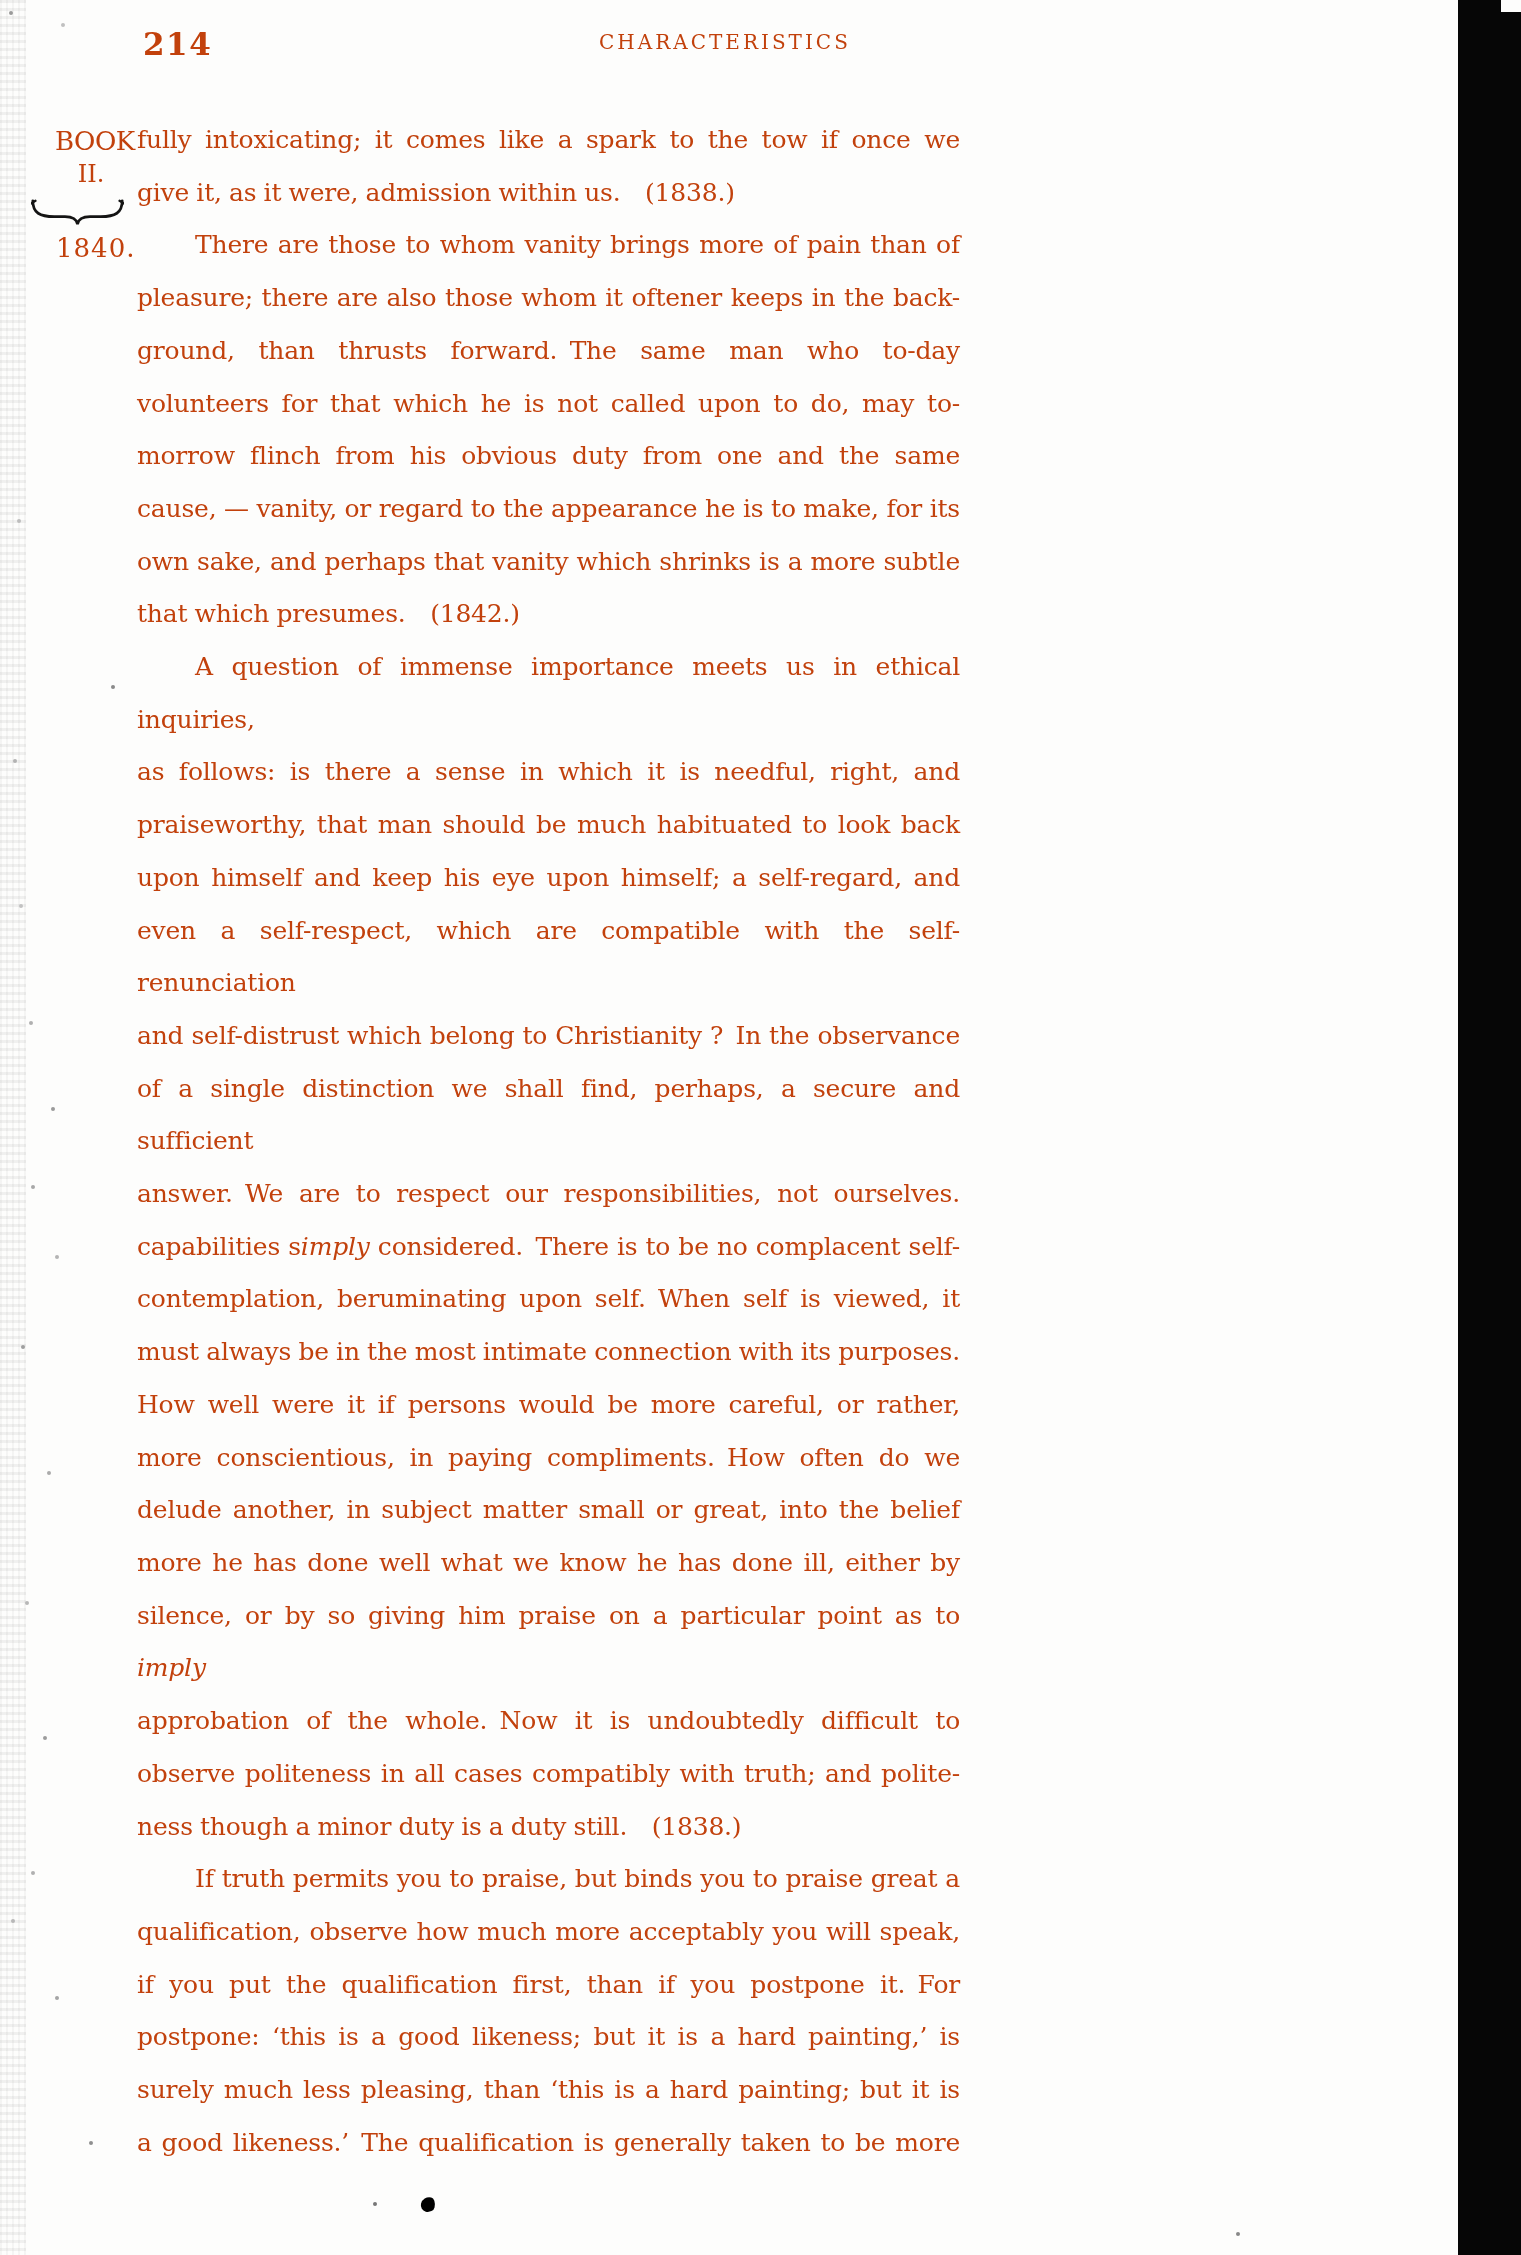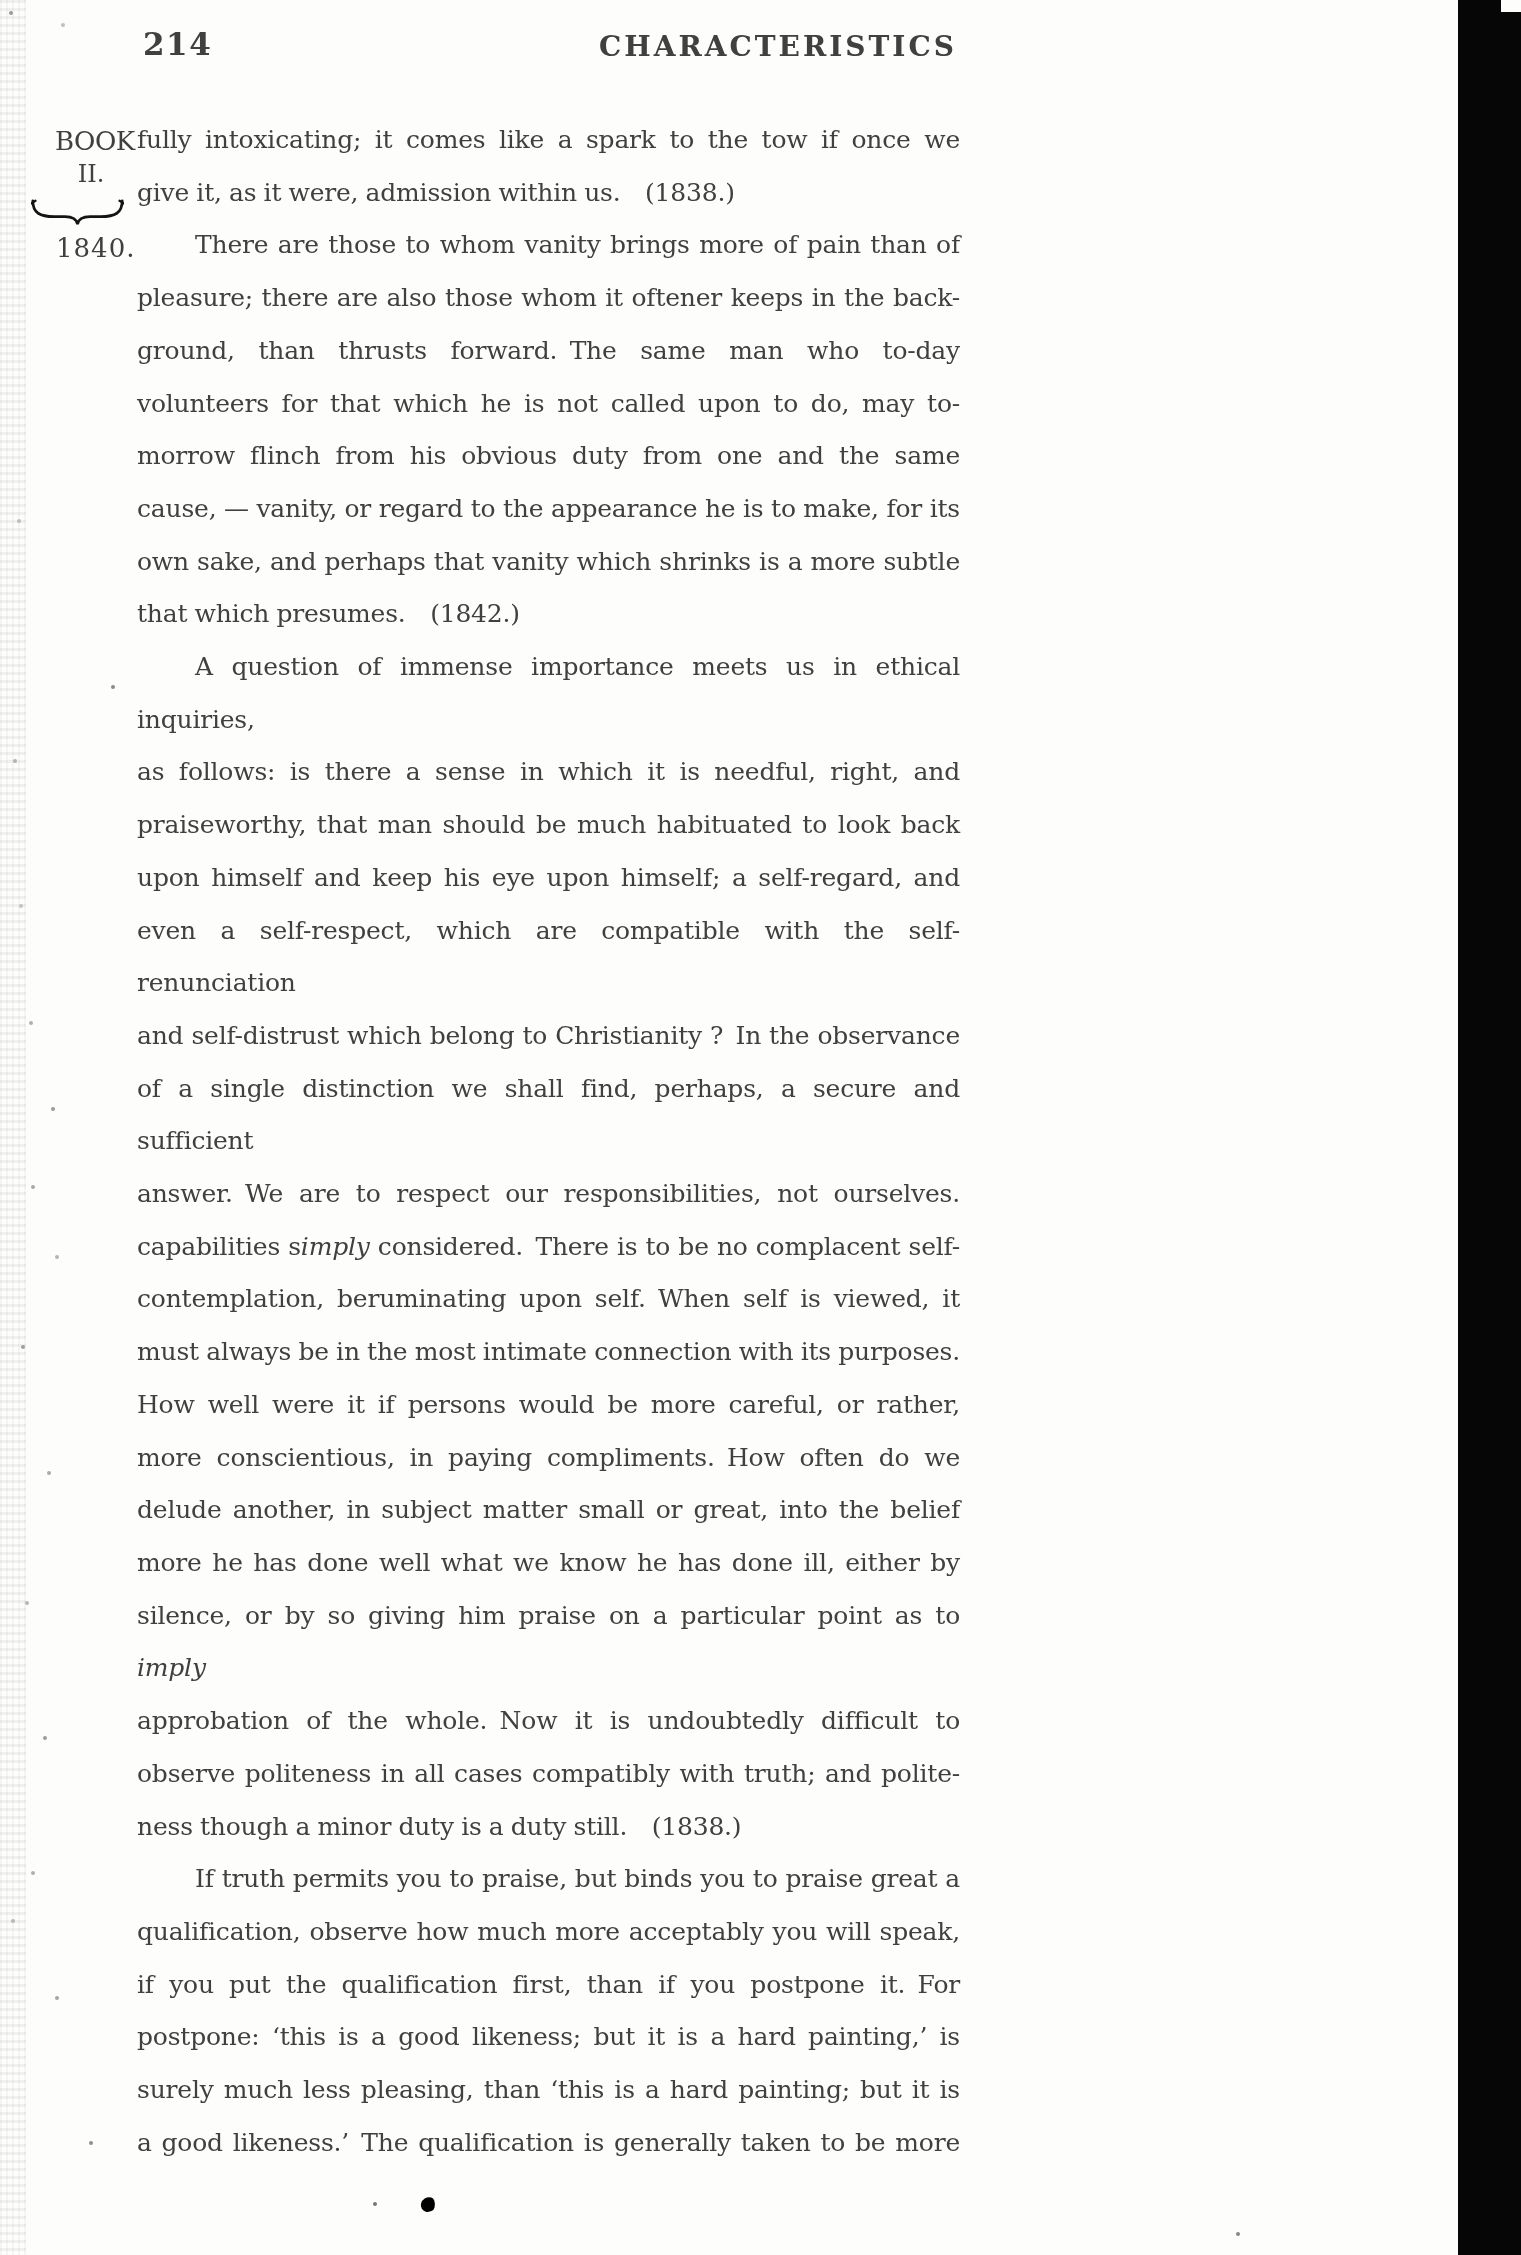--- a/index.html
+++ b/index.html
@@ -1,27 +1,27 @@
 <!DOCTYPE html>
 <html><head>
 <meta charset="utf-8">
 <style>
   html,body { margin:0; padding:0; background:#ffffff; }
   .page {
     position:relative; width:1521px; height:2255px;
     background:#fdfdfc; overflow:hidden;
-    font-family:"DejaVu Serif", serif; color:#404040;
+    font-family:"DejaVu Serif", serif; color:#c2410c;
   }
   .pagenum {
     position:absolute; left:143px; top:26px;
     font-size:31px; font-weight:bold; letter-spacing:1.5px;
   }
   .runhead {
     position:absolute; left:599px; top:30px;
-    font-size:28px; font-weight:bold; letter-spacing:3px;
+    font-size:20px; font-weight:normal; letter-spacing:3px;
   }
   .margin-note { position:absolute; left:0; top:0; }
   .margin-note .book {
     position:absolute; left:55px; top:126px; width:72px;
     font-size:26px; letter-spacing:-0.5px; text-align:center;
   }
   .margin-note .numeral {
     position:absolute; left:55px; top:160px; width:72px;
     font-size:24px; text-align:center;
   }

